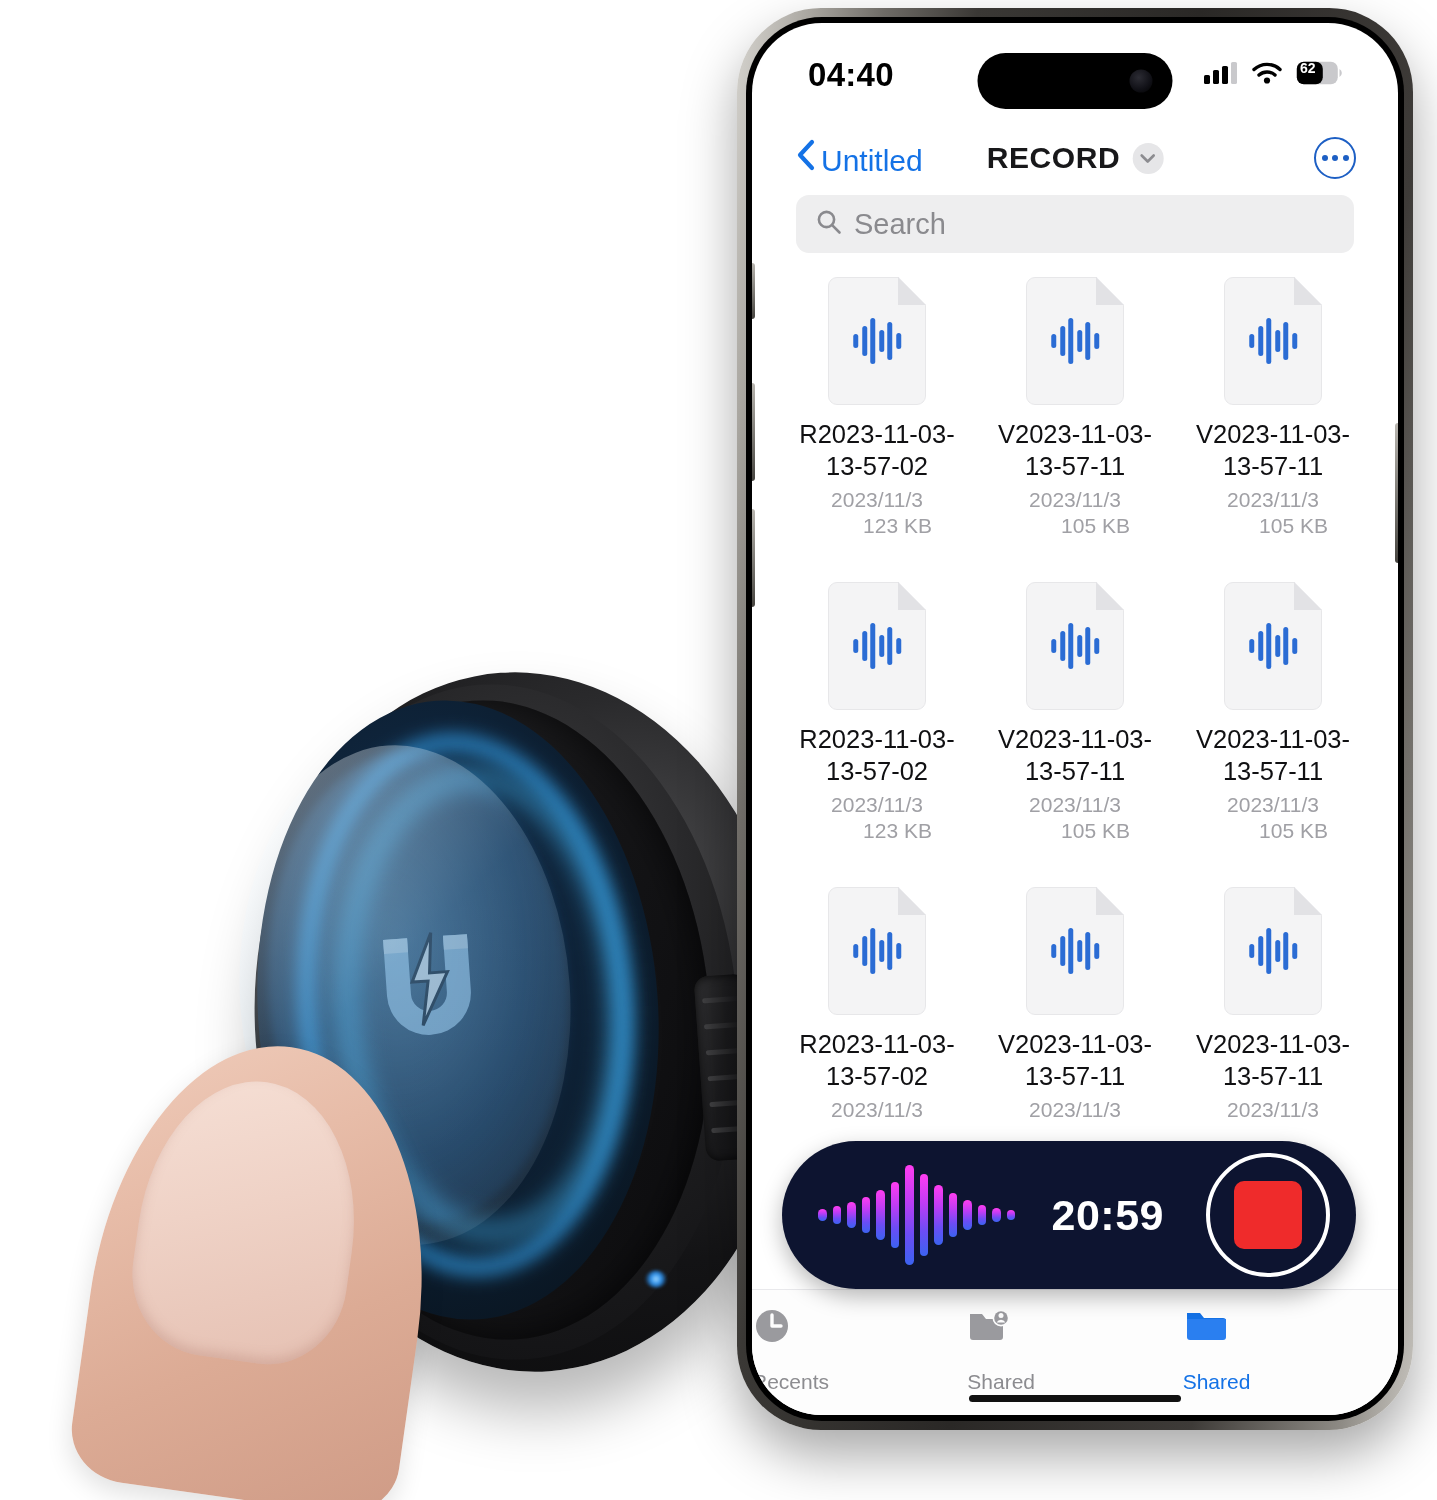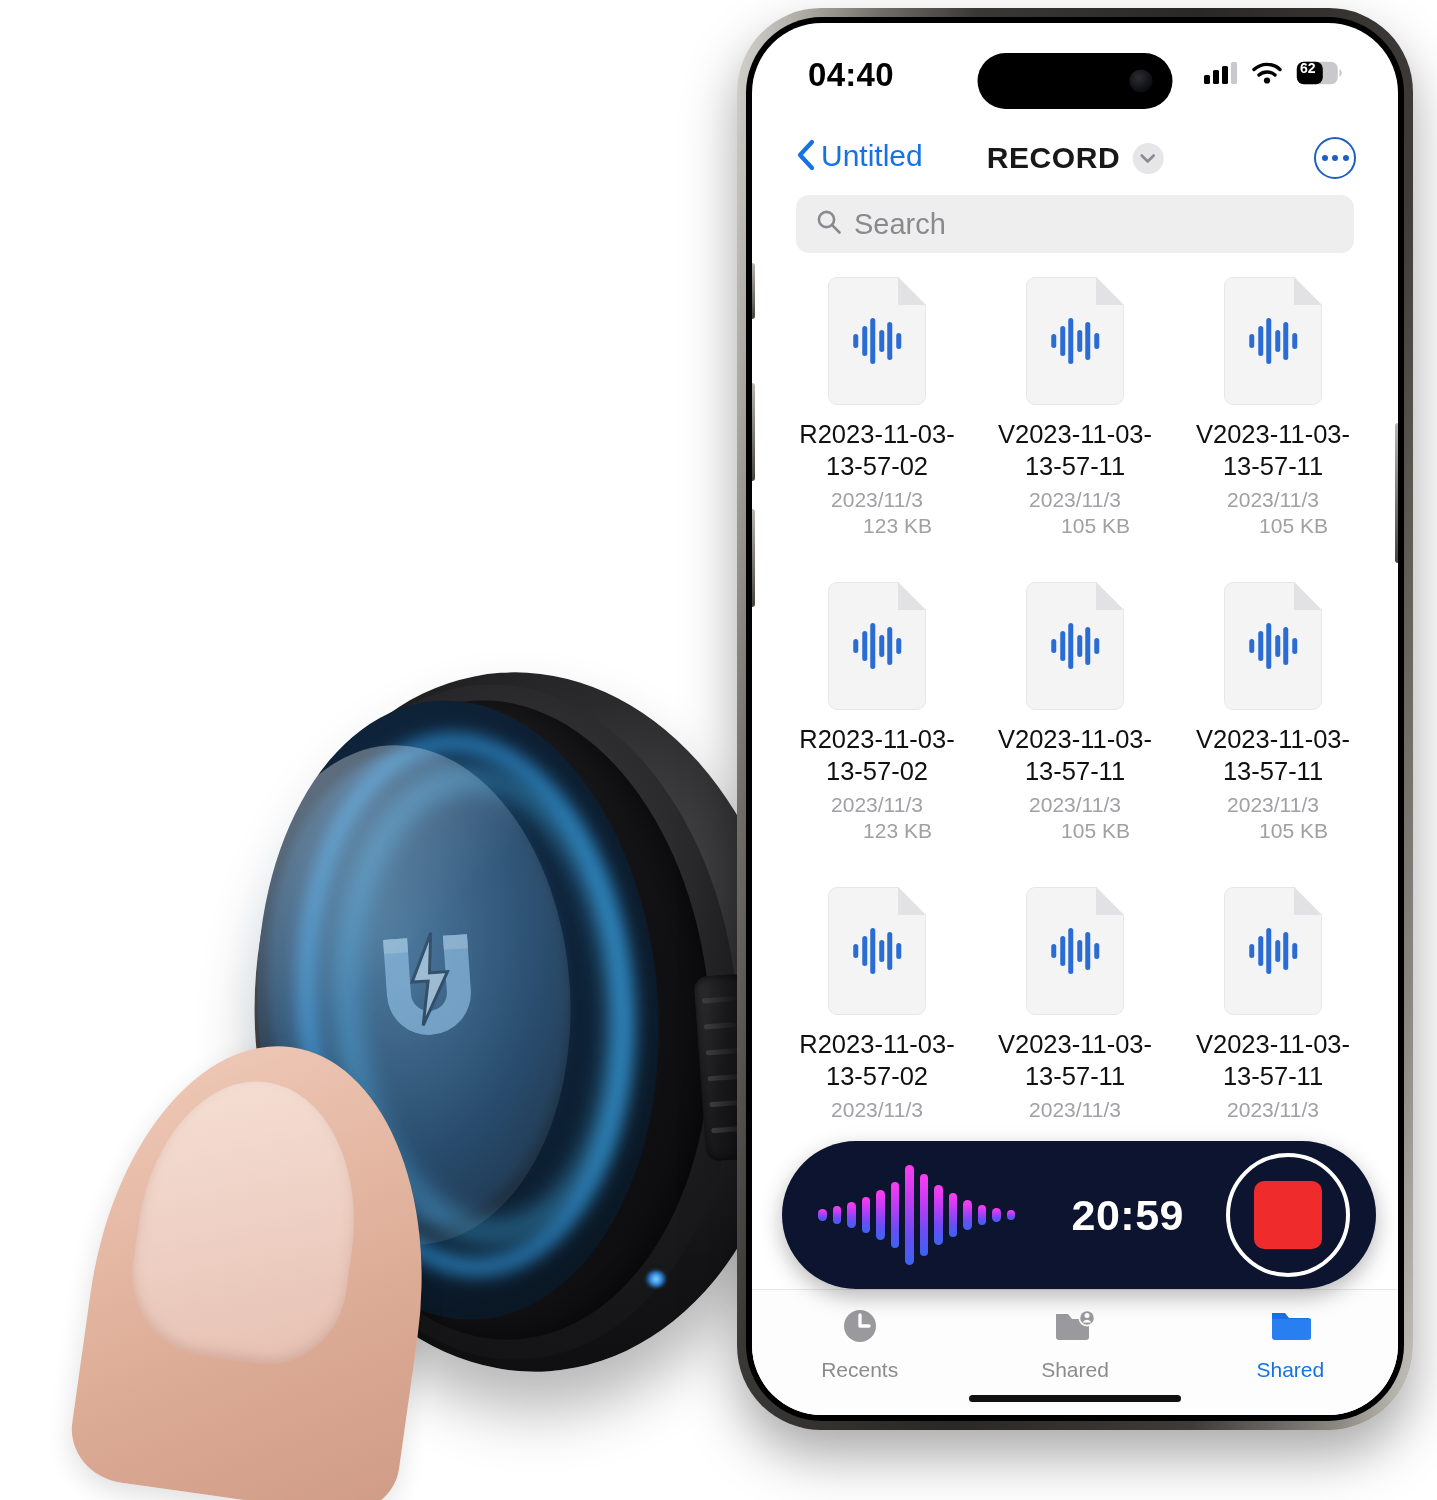--- a/index.html
+++ b/index.html
@@ -140,21 +140,21 @@
   }
   .di-lens { position:absolute; right:20px; top:50%; transform:translateY(-50%);
              width:23px; height:23px; border-radius:50%;
              background: radial-gradient(circle at 40% 35%, #2c2c34 0%, #101016 60%, #000 100%); }
 
   
   .nav-bar {
     position:absolute; top:104px; left:0; right:0; height:62px;
     display:flex; align-items:center; padding:0 44px; z-index:5;
   }
-  .nav-back { display:flex; align-items:flex-start; gap:6px; color:#1472e6; font-size:30px; }
+  .nav-back { display:flex; align-items:flex-end; gap:6px; color:#1472e6; font-size:30px; }
   .nav-title-wrap { position:absolute; left:50%; transform:translateX(-50%);
                     display:flex; align-items:center; gap:12px; }
   .nav-title { font-size:30px; font-weight:700; color:#18181a; letter-spacing:.6px; }
   .chev-circle { width:31px; height:31px; border-radius:50%; background:#e6e6e8;
                  display:flex; align-items:center; justify-content:center; }
   .more-circle { position:absolute; right:42px; width:42px; height:42px; border-radius:50%;
                  border:2.2px solid #1d5fc4; display:flex; align-items:center;
                  justify-content:center; gap:4.5px; }
   .more-circle span { width:6px; height:6px; border-radius:50%; background:#1d5fc4; }
 
@@ -187,21 +187,21 @@
   .wave-ico { position:absolute; left:50%; top:50%; transform:translate(-50%,-50%);
               display:flex; align-items:center; gap:3.5px; height:54px; }
   .wave-ico b { display:block; width:5px; border-radius:3px; background:#2b6cd4; }
   .file-name { font-size:25.5px; line-height:1.25; color:#101012; text-align:center;
                width:100%; padding:0 2px; }
   .file-date { font-size:21px; color:#a0a0a5; margin-top:5px; }
   .file-size { font-size:21px; color:#a0a0a5; margin-top:2px;margin-left:41px; }
 
   
   .rec-bar {
-    position:absolute; left:30px; right:22px; bottom:126px; height:148px;
+    position:absolute; left:30px; right:42px; bottom:126px; height:148px;
     background:#0d1430; border-radius:74px; z-index:8;
     display:flex; align-items:center; padding:0 26px 0 36px;
     box-shadow:0 8px 22px rgba(0,0,0,.28);
   }
   .rec-wave { display:flex; align-items:center; gap:6px; height:108px; flex:0 0 auto; }
   .rec-wave b { display:block; width:8.5px; border-radius:5px;
                 background:linear-gradient(180deg,#ff3df0 0%,#c03cf5 35%,#6b4df5 70%,#3b63f0 100%); }
   .rec-time { flex:1; text-align:right; padding-right:42px;
               font-size:43px; font-weight:600; color:#fff; letter-spacing:.5px; }
   .rec-stop-outer {
@@ -209,21 +209,21 @@
     display:flex; align-items:center; justify-content:center; flex:0 0 auto;
   }
   .rec-stop-inner { width:68px; height:68px; border-radius:10px; background:#ef2b2b; }
 
   
   .tab-bar {
     position:absolute; left:0; right:0; bottom:0; height:126px;
     background:#fdfdfd; border-top:1px solid #e9e9ec;
     display:flex; align-items:flex-start; padding-top:16px; z-index:6;
   }
-  .tab { flex:1; display:flex; flex-direction:column; align-items:center; gap:8px; }
+  .tab { flex:1; display:flex; flex-direction:column; gap:20px; }
   .tab-label { font-size:21px; color:#8c8c90; }
   .tab.active .tab-label { color:#1472e6; }
   .home-ind { position:absolute; left:50%; bottom:13px; transform:translateX(-50%);
               width:212px; height:7px; border-radius:4px; background:#111; }
 </style>
 </head>
 <body>
 
 <div id="stage">
 

